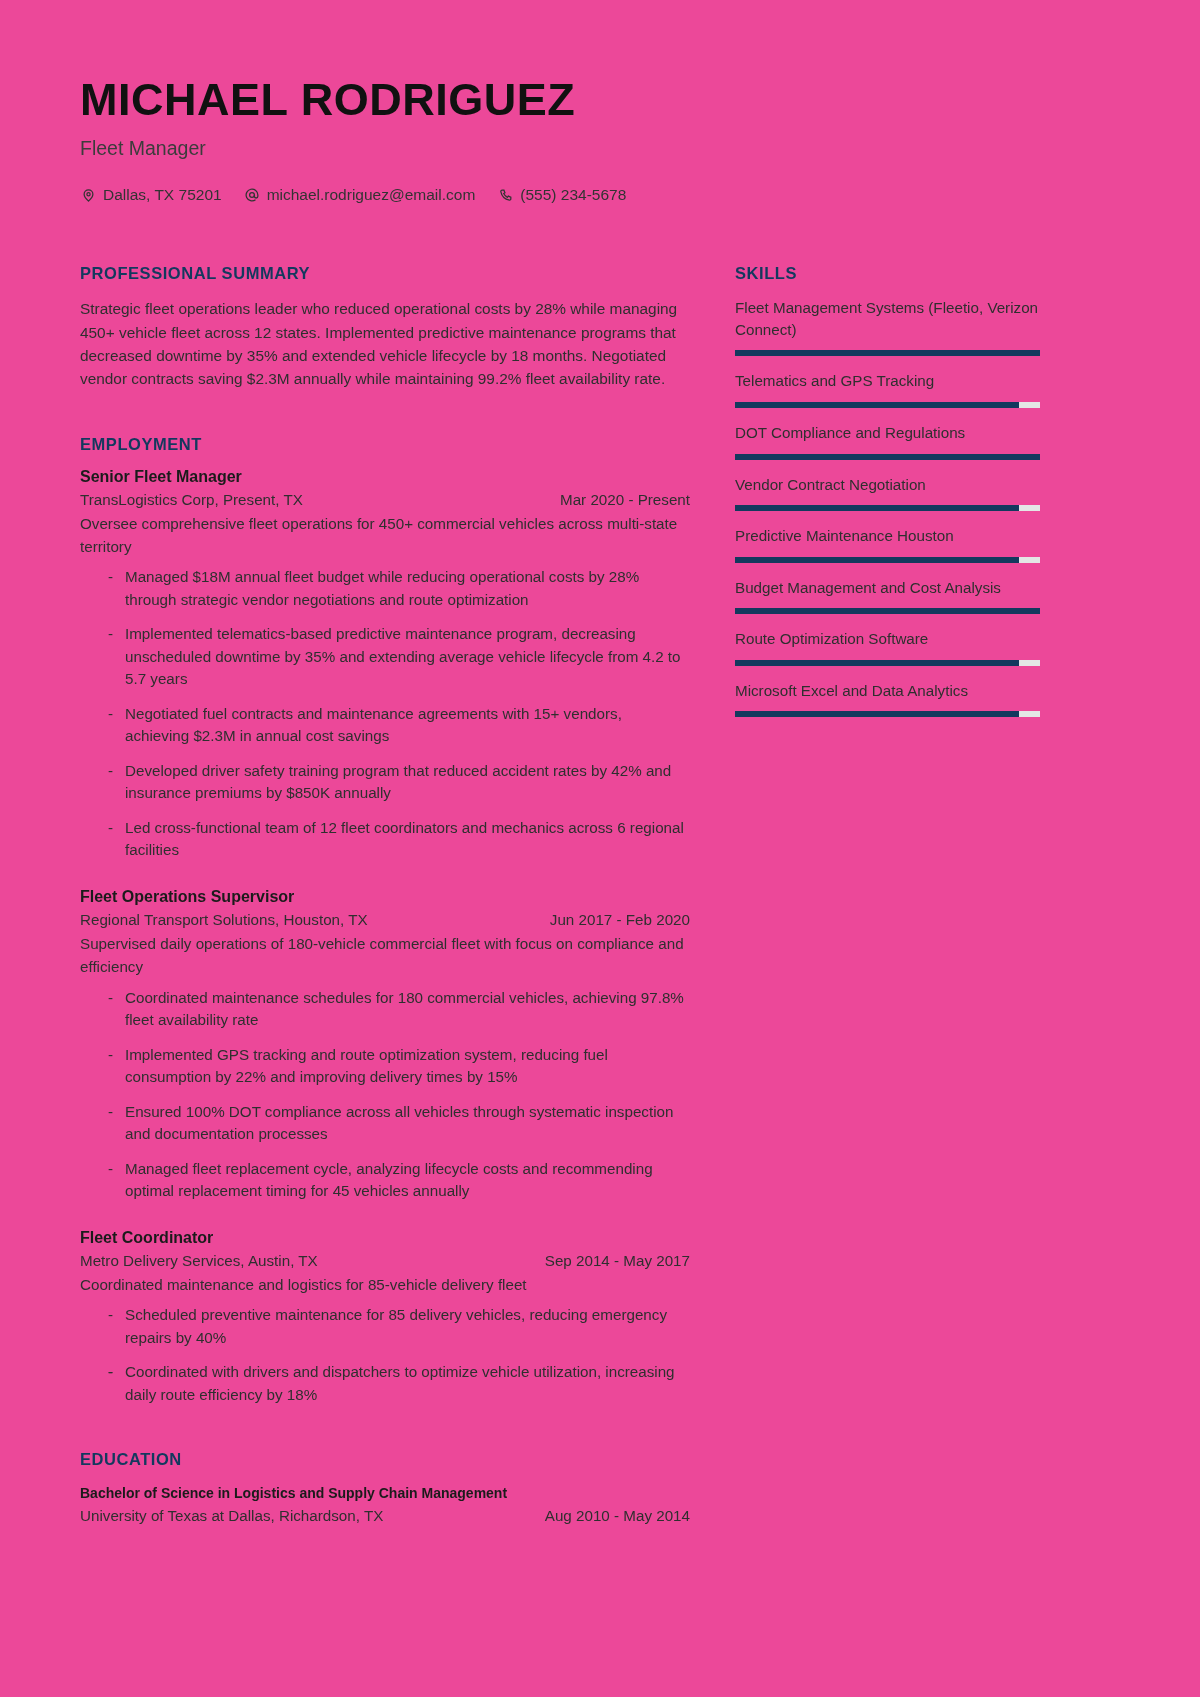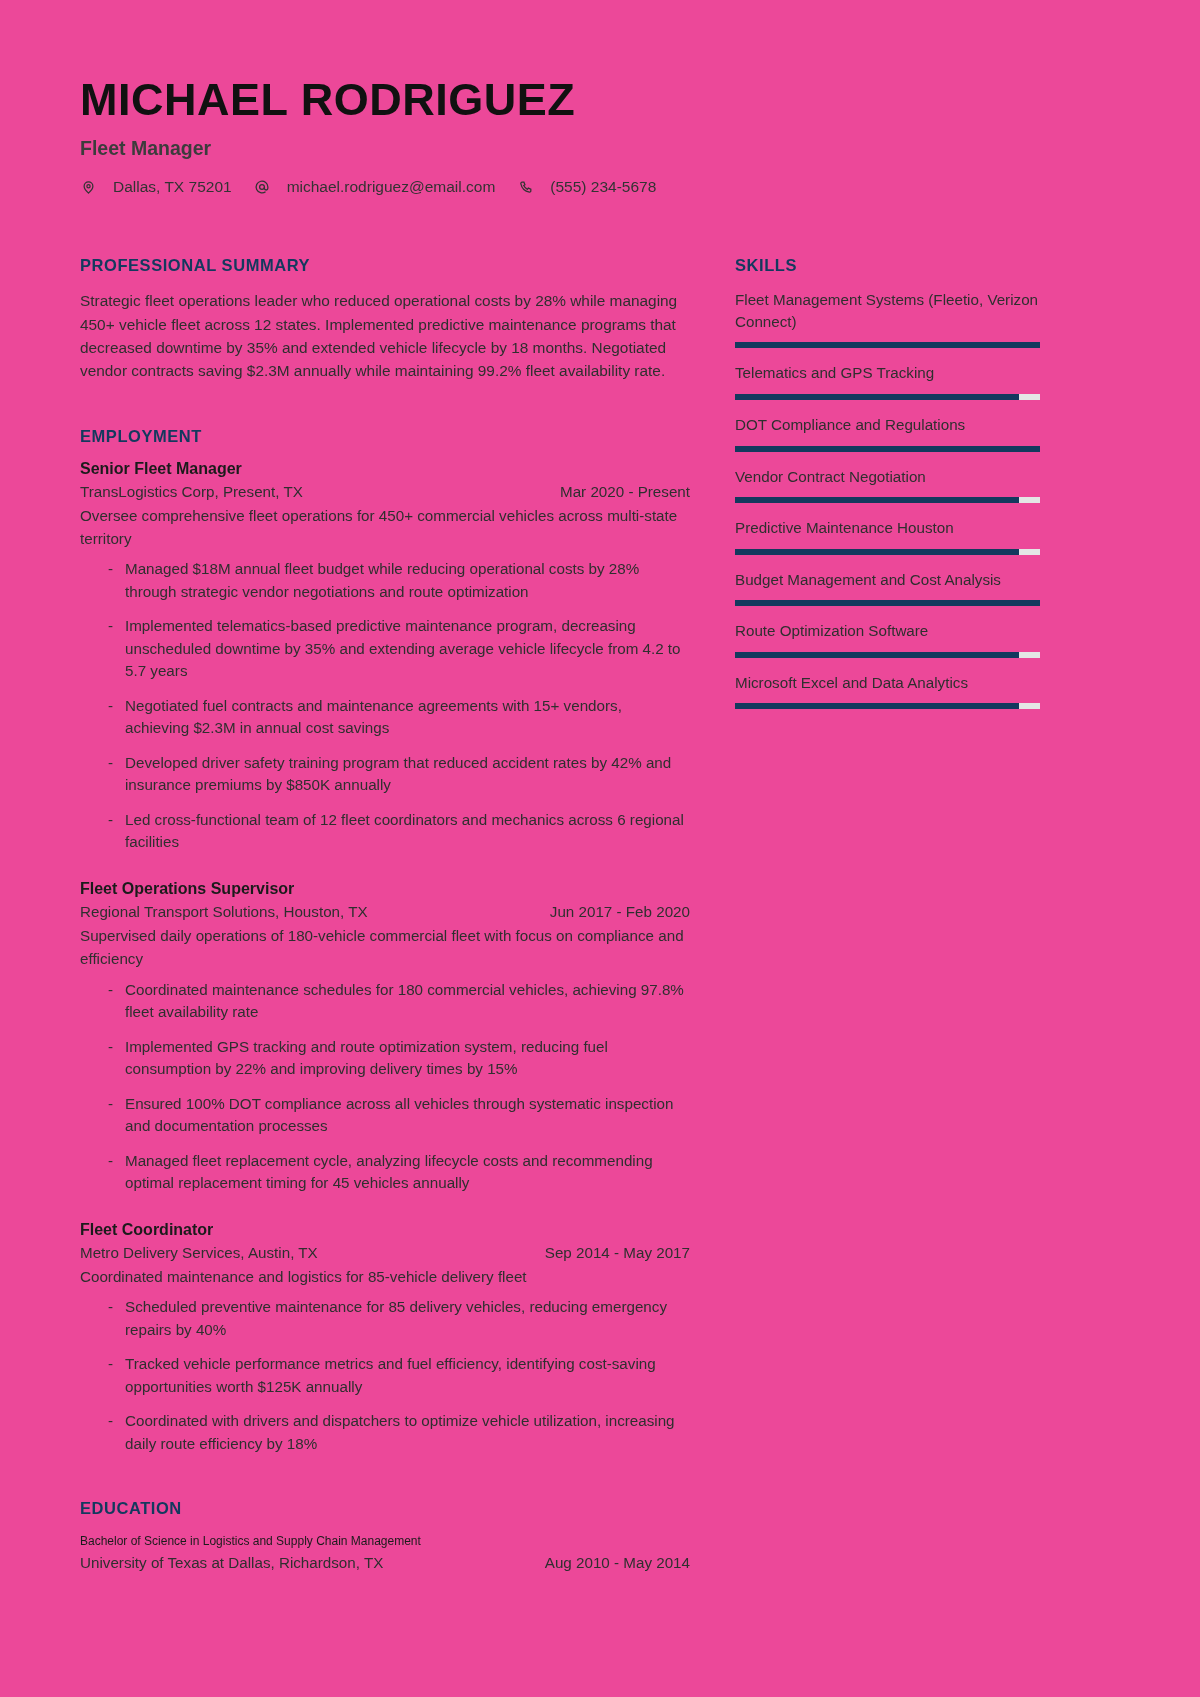--- a/index.html
+++ b/index.html
@@ -27,35 +27,35 @@
     font-size: 45px;
     font-weight: bold;
     letter-spacing: 0.5px;
     color: #111111;
     line-height: 1.05;
     margin: 0 0 14px 0;
   }
   .job-title {
     font-size: 19.5px;
     color: #3c3c3c;
-    margin: 0 0 18px 0;
-    font-weight: bold;
+    margin: 0 0 26px 0;
+    font-weight: normal;
   }
   .contact-row {
     display: flex;
     align-items: center;
     gap: 22px;
     font-size: 15.5px;
     color: #333333;
     margin-bottom: 4px;
   }
   .contact-item {
     display: flex;
     align-items: center;
-    gap: 17px;
+    gap: 7px;
     white-space: nowrap;
   }
   .contact-item .ico {
     display: inline-flex;
     align-items: center;
     justify-content: center;
     width: 16px;
     height: 16px;
     color: #333333;
     flex: 0 0 16px;
@@ -138,22 +138,22 @@
   ul.bullets li:last-child { margin-bottom: 0; }
   ul.bullets li .dash {
     position: absolute;
     left: 0;
     top: 0;
     color: #2f2f2f;
   }
 
   
   .edu-degree {
-    font-size: 12px;
-    font-weight: normal;
+    font-size: 14px;
+    font-weight: bold;
     color: #1b1b1b;
     margin: 16px 0 6px 0;
   }
   .edu-meta {
     display: flex;
     justify-content: space-between;
     align-items: baseline;
     font-size: 15.2px;
     color: #2f2f2f;
     gap: 8px;
@@ -271,21 +271,21 @@
             </div>
             <div class="job">
               <div class="job-role">Fleet Coordinator</div>
               <div class="job-meta">
                 <span class="job-company">Metro Delivery Services, Austin, TX</span>
                 <span class="job-dates">Sep 2014 - May 2017</span>
               </div>
               <p class="job-desc">Coordinated maintenance and logistics for 85-vehicle delivery fleet</p>
               <ul class="bullets">
                 <li><span class="dash">-</span><span>Scheduled preventive maintenance for 85 delivery vehicles, reducing emergency repairs by 40%</span></li>
-                <li><span class="dash">-</span><span>Tracked vehicle performance metrics and fuel efficiency, identifying cost-saving opportunities worth $125K annually</span></li>
+                <li><span class="dash">-</span></li>
                 <li><span class="dash">-</span><span>Coordinated with drivers and dispatchers to optimize vehicle utilization, increasing daily route efficiency by 18%</span></li>
               </ul>
             </div>
           </div>
       </div>
 
       <div class="section">
         <div class="section-title">EDUCATION</div>
         <div id="education-container">
             <div>

